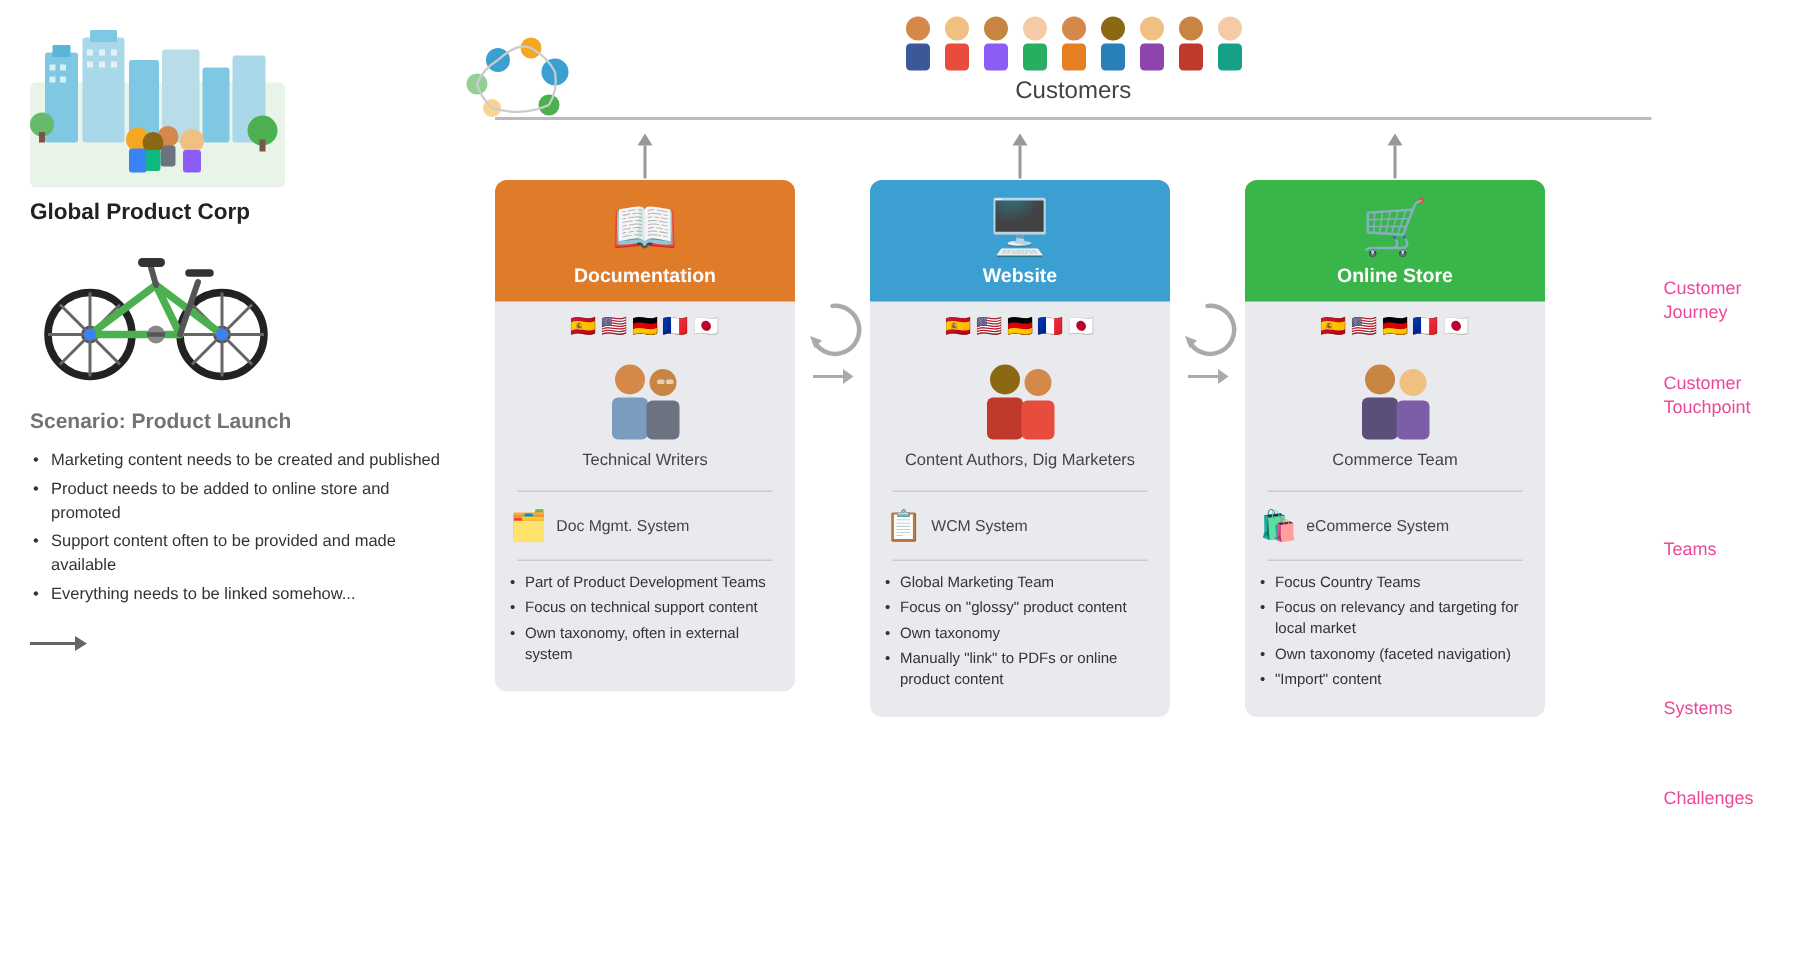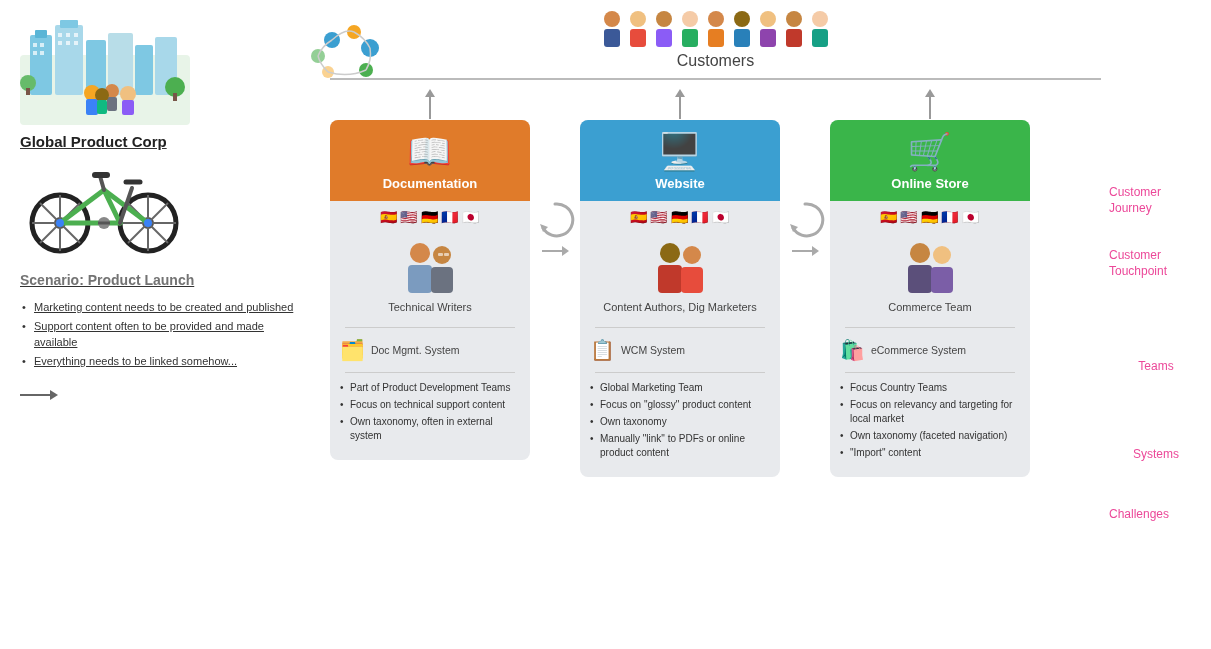--- a/index.html
+++ b/index.html
@@ -19,21 +19,20 @@
       position: relative;
     }
     
     .left-panel {
       width: 320px;
       padding: 15px 20px;
       display: flex;
       flex-direction: column;
       gap: 8px;
       flex-shrink: 0;
-      text-decoration: underline;
     }
     .company-section {
       display: flex;
       flex-direction: column;
       align-items: flex-start;
       gap: 4px;
     }
     .company-name {
       font-size: 15px;
       font-weight: 600;
@@ -256,22 +255,22 @@
     .left-arrow-head {
       width: 0;
       height: 0;
       border-top: 5px solid transparent;
       border-bottom: 5px solid transparent;
       border-left: 8px solid #666;
     }
     
     .rl-customer-journey { margin-top: 0; margin-bottom: 32px; }
     .rl-touchpoint { margin-bottom: 80px; }
-    .rl-teams { margin-bottom: 72px; text-align: center; }
-    .rl-systems { margin-bottom: 44px; text-align: center; }
+    .rl-teams { margin-bottom: 90px; }
+    .rl-systems { margin-bottom: 44px; }
     .rl-challenges { }
 
     
     .cols-wrapper {
       display: flex;
       align-items: flex-start;
       padding-top: 30px;
       gap: 0;
     }
 
@@ -357,20 +356,21 @@
       <circle cx="84" cy="65" r="6" fill="#888"></circle>
       <line x1="78" y1="65" x2="90" y2="65" stroke="#555" stroke-width="3"></line>
 
       <circle cx="40" cy="65" r="4" fill="#3b82f6"></circle>
       <circle cx="128" cy="65" r="4" fill="#3b82f6"></circle>
     </svg>
 
     <div class="scenario-title">Scenario: Product Launch</div>
     <ul class="scenario-list">
         <li>Marketing content needs to be created and published</li>
+        <li>Product needs to be added to online store and promoted</li>
         <li>Support content often to be provided and made available</li>
         <li>Everything needs to be linked somehow...</li>
       </ul>
 
     <div class="left-arrow" style="margin-top:8px;">
       <div class="left-arrow-line"></div>
       <div class="left-arrow-head"></div>
     </div>
   </div>
 

